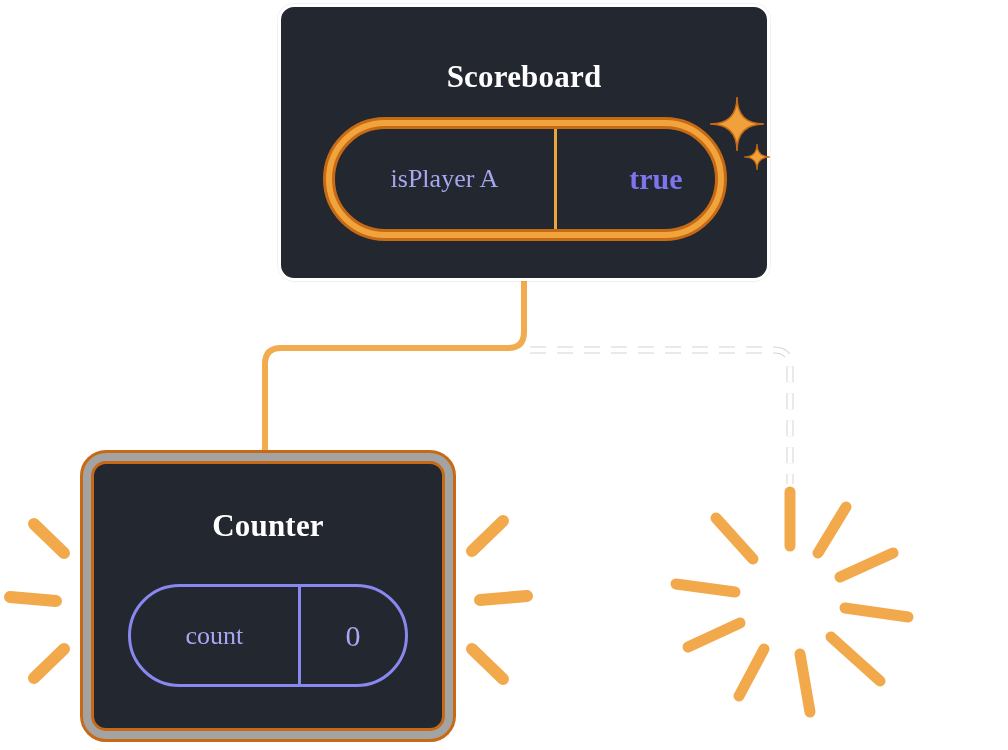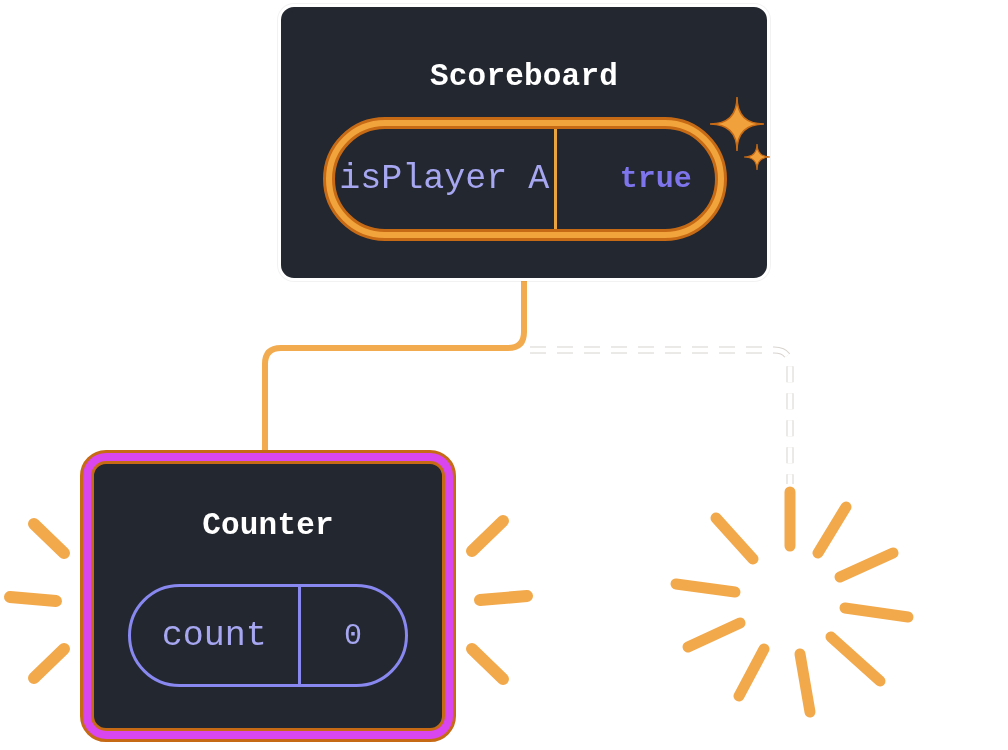--- a/index.html
+++ b/index.html
@@ -1,21 +1,21 @@
 <!DOCTYPE html>
 <html><head>
 <meta charset="utf-8">
 <style>
   html, body { margin: 0; padding: 0; background: #ffffff; }
   .canvas {
     position: relative;
     width: 1008px;
     height: 750px;
     overflow: hidden;
-    font-family: Liberation Mono, monospace;
+    font-family: Liberation Serif, serif;
     background: #ffffff;
   }
   .svg-layer { position: absolute; left: 0; top: 0; }
 
   
   .panel-dark {
     background: #23272F;
     box-sizing: border-box;
   }
   .scoreboard-card {
@@ -23,21 +23,21 @@
     left: 278px; top: 4px;
     width: 492px; height: 277px;
     border: 3px solid #ffffff;
     border-radius: 16px;
     box-shadow: 0 0 0 1px rgba(0,0,0,0.05);
   }
   .counter-card-outer {
     position: absolute;
     left: 80px; top: 450px;
     width: 376px; height: 292px;
-    background: #d946ef;
+    background: #a3a3a3;
     border: 3px solid #C76A15;
     border-radius: 26px;
     padding: 8px;
     box-sizing: border-box;
   }
   .counter-card-inner {
     width: 100%; height: 100%;
     background: #23272F;
     border: 3px solid #C76A15;
     border-radius: 15px;
@@ -84,21 +84,21 @@
     border: 3px solid #8888F0;
     border-radius: 999px;
     box-sizing: border-box;
     display: flex;
     align-items: stretch;
     overflow: hidden;
   }
   .pill-key {
     display: flex; align-items: center; justify-content: center;
     color: #A6A6F1;
-    font-size: 35px;
+    font-size: 26px;
   }
   .pill-val {
     display: flex; align-items: center; justify-content: center;
     color: #A6A6F1;
     font-size: 30px;
   }
   .pill-orange-inner .pill-key { flex: 1.85; }
   .pill-orange-inner .pill-val { flex: 1; color: #7E74EC; font-weight: 700; margin-left: 40px; }
   .pill-purple .pill-key { flex: 1.6; }
   .pill-purple .pill-val { flex: 1; }

